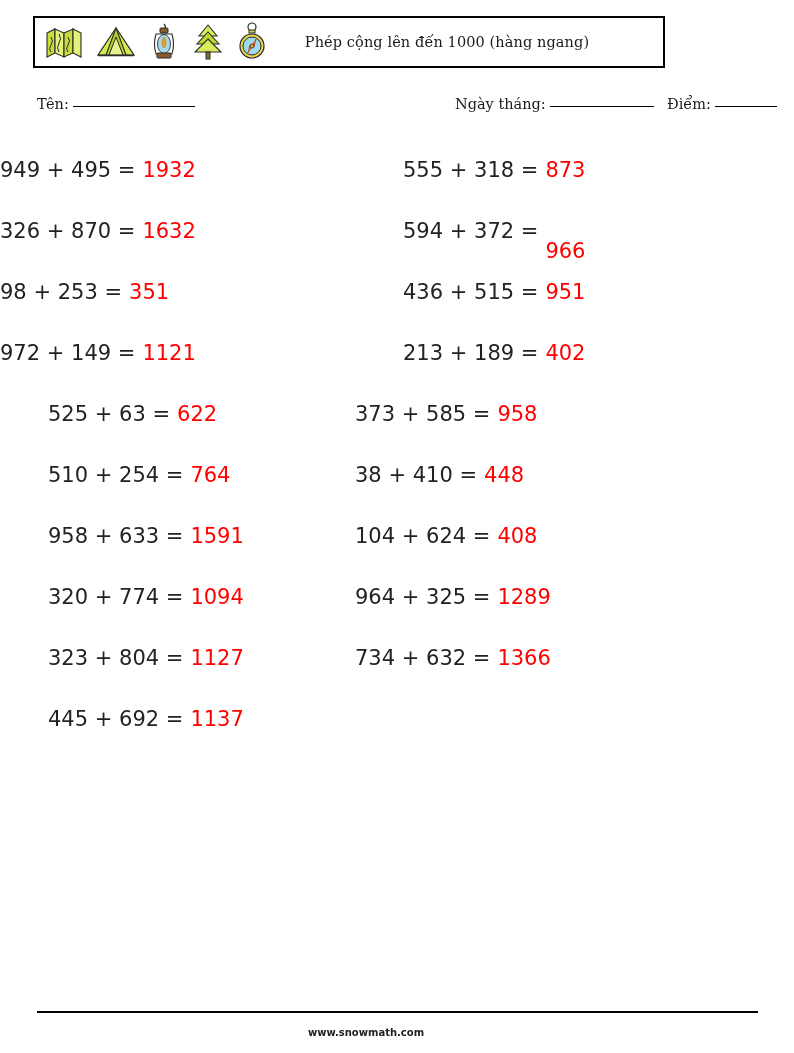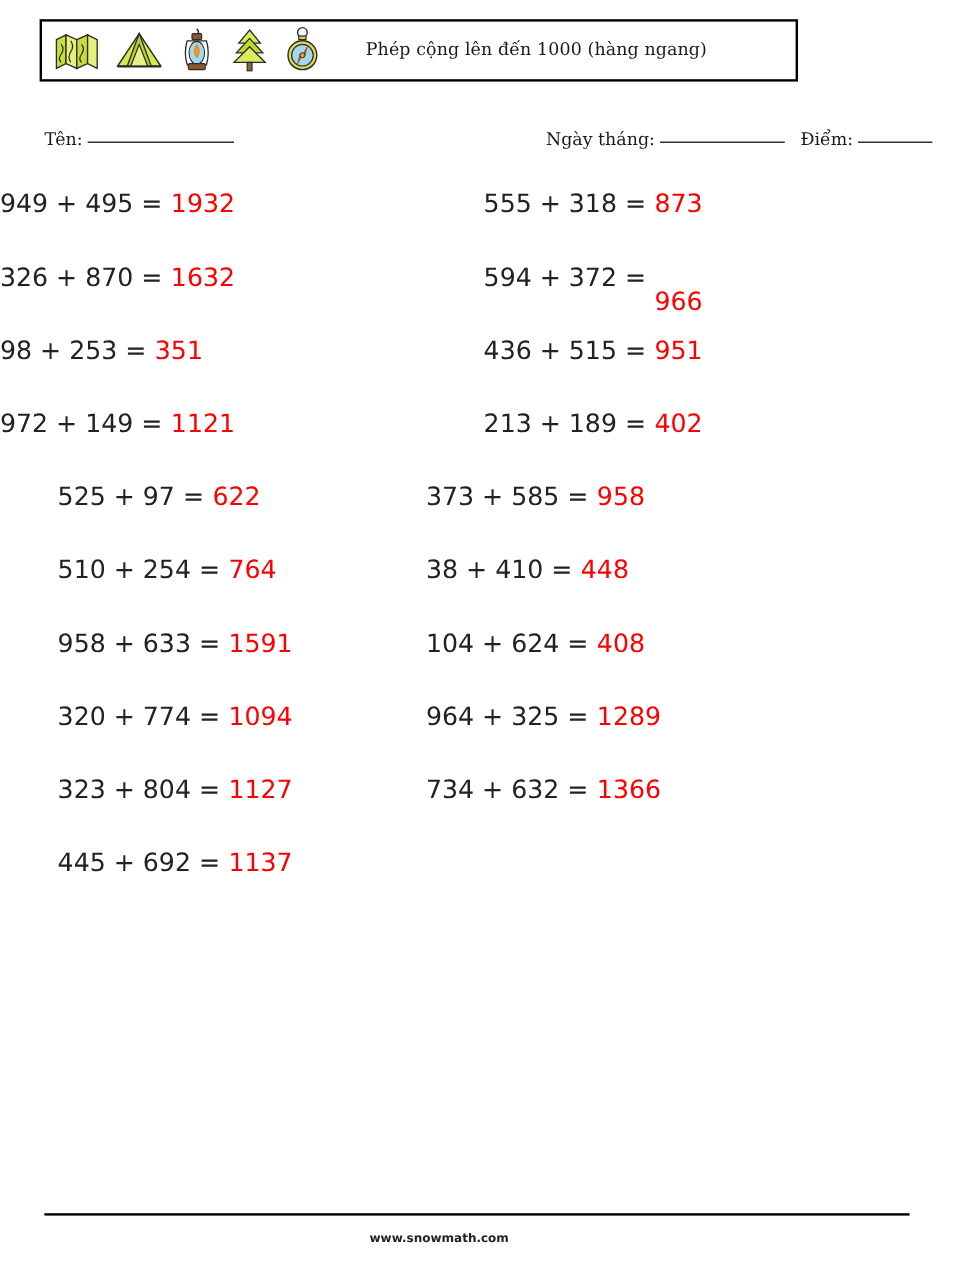--- a/index.html
+++ b/index.html
@@ -43,21 +43,21 @@
     font-size: 14.5px;
     color: #1b1b1b;
     padding-right: 36px;
     letter-spacing: 0.1px;
   }
 
   
   .info-row {
     position: absolute;
     left: 0;
-    top: 109px;
+    top: 96px;
     width: 794px;
     height: 26px;
   }
   .info-item {
     position: absolute;
     font-family: "DejaVu Serif", serif;
     font-size: 14.5px;
     color: #1b1b1b;
     white-space: nowrap;
   }
@@ -225,21 +225,21 @@
     </div>
     <div class="problem col-0">
       <span class="expr">972 + 149 =</span>
       <span class="answer" style="color: rgb(255, 0, 0);">1121</span>
     </div>
     <div class="problem col-1">
       <span class="expr">213 + 189 =</span>
       <span class="answer" style="color: rgb(255, 0, 0);">402</span>
     </div>
     <div class="problem col-1">
-      <span class="expr">525 + 97 =</span>
+      <span class="expr">525 + 63 =</span>
       <span class="answer" style="color: rgb(255, 0, 0);">622</span>
     </div>
     <div class="problem col-0">
       <span class="expr">373 + 585 =</span>
       <span class="answer" style="color: rgb(255, 0, 0);">958</span>
     </div>
     <div class="problem col-1">
       <span class="expr">510 + 254 =</span>
       <span class="answer" style="color: rgb(255, 0, 0);">764</span>
     </div>

